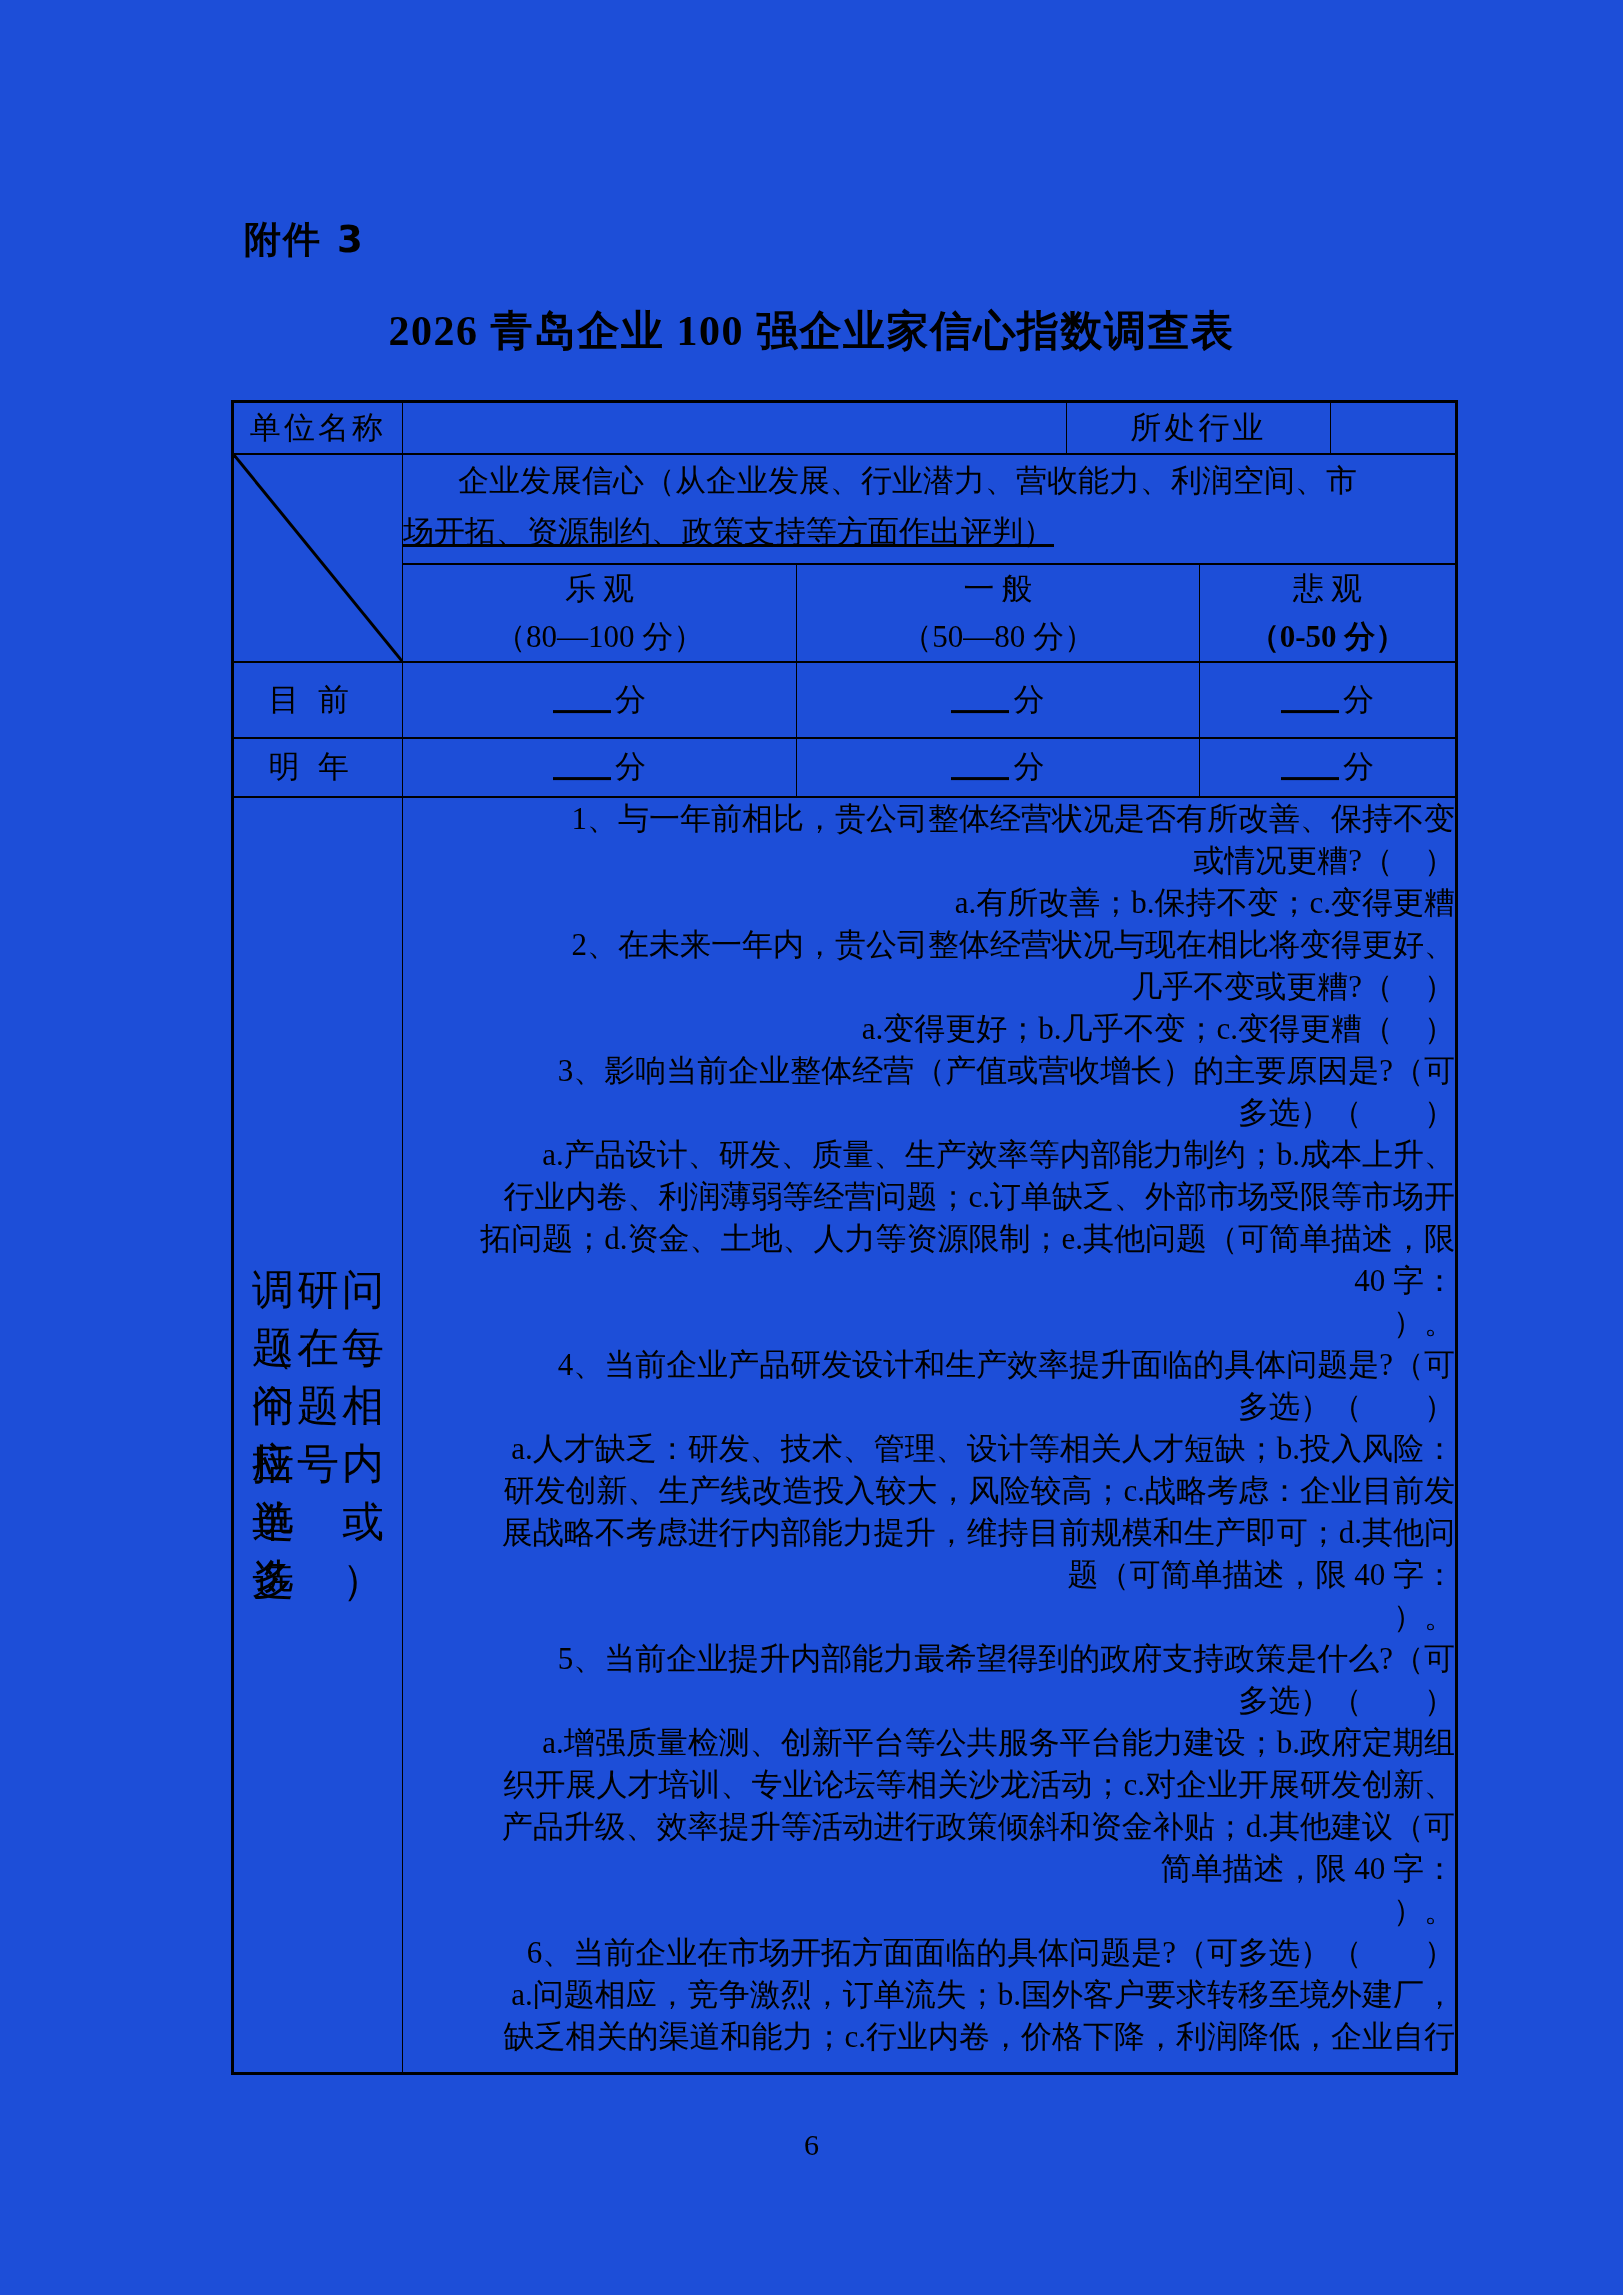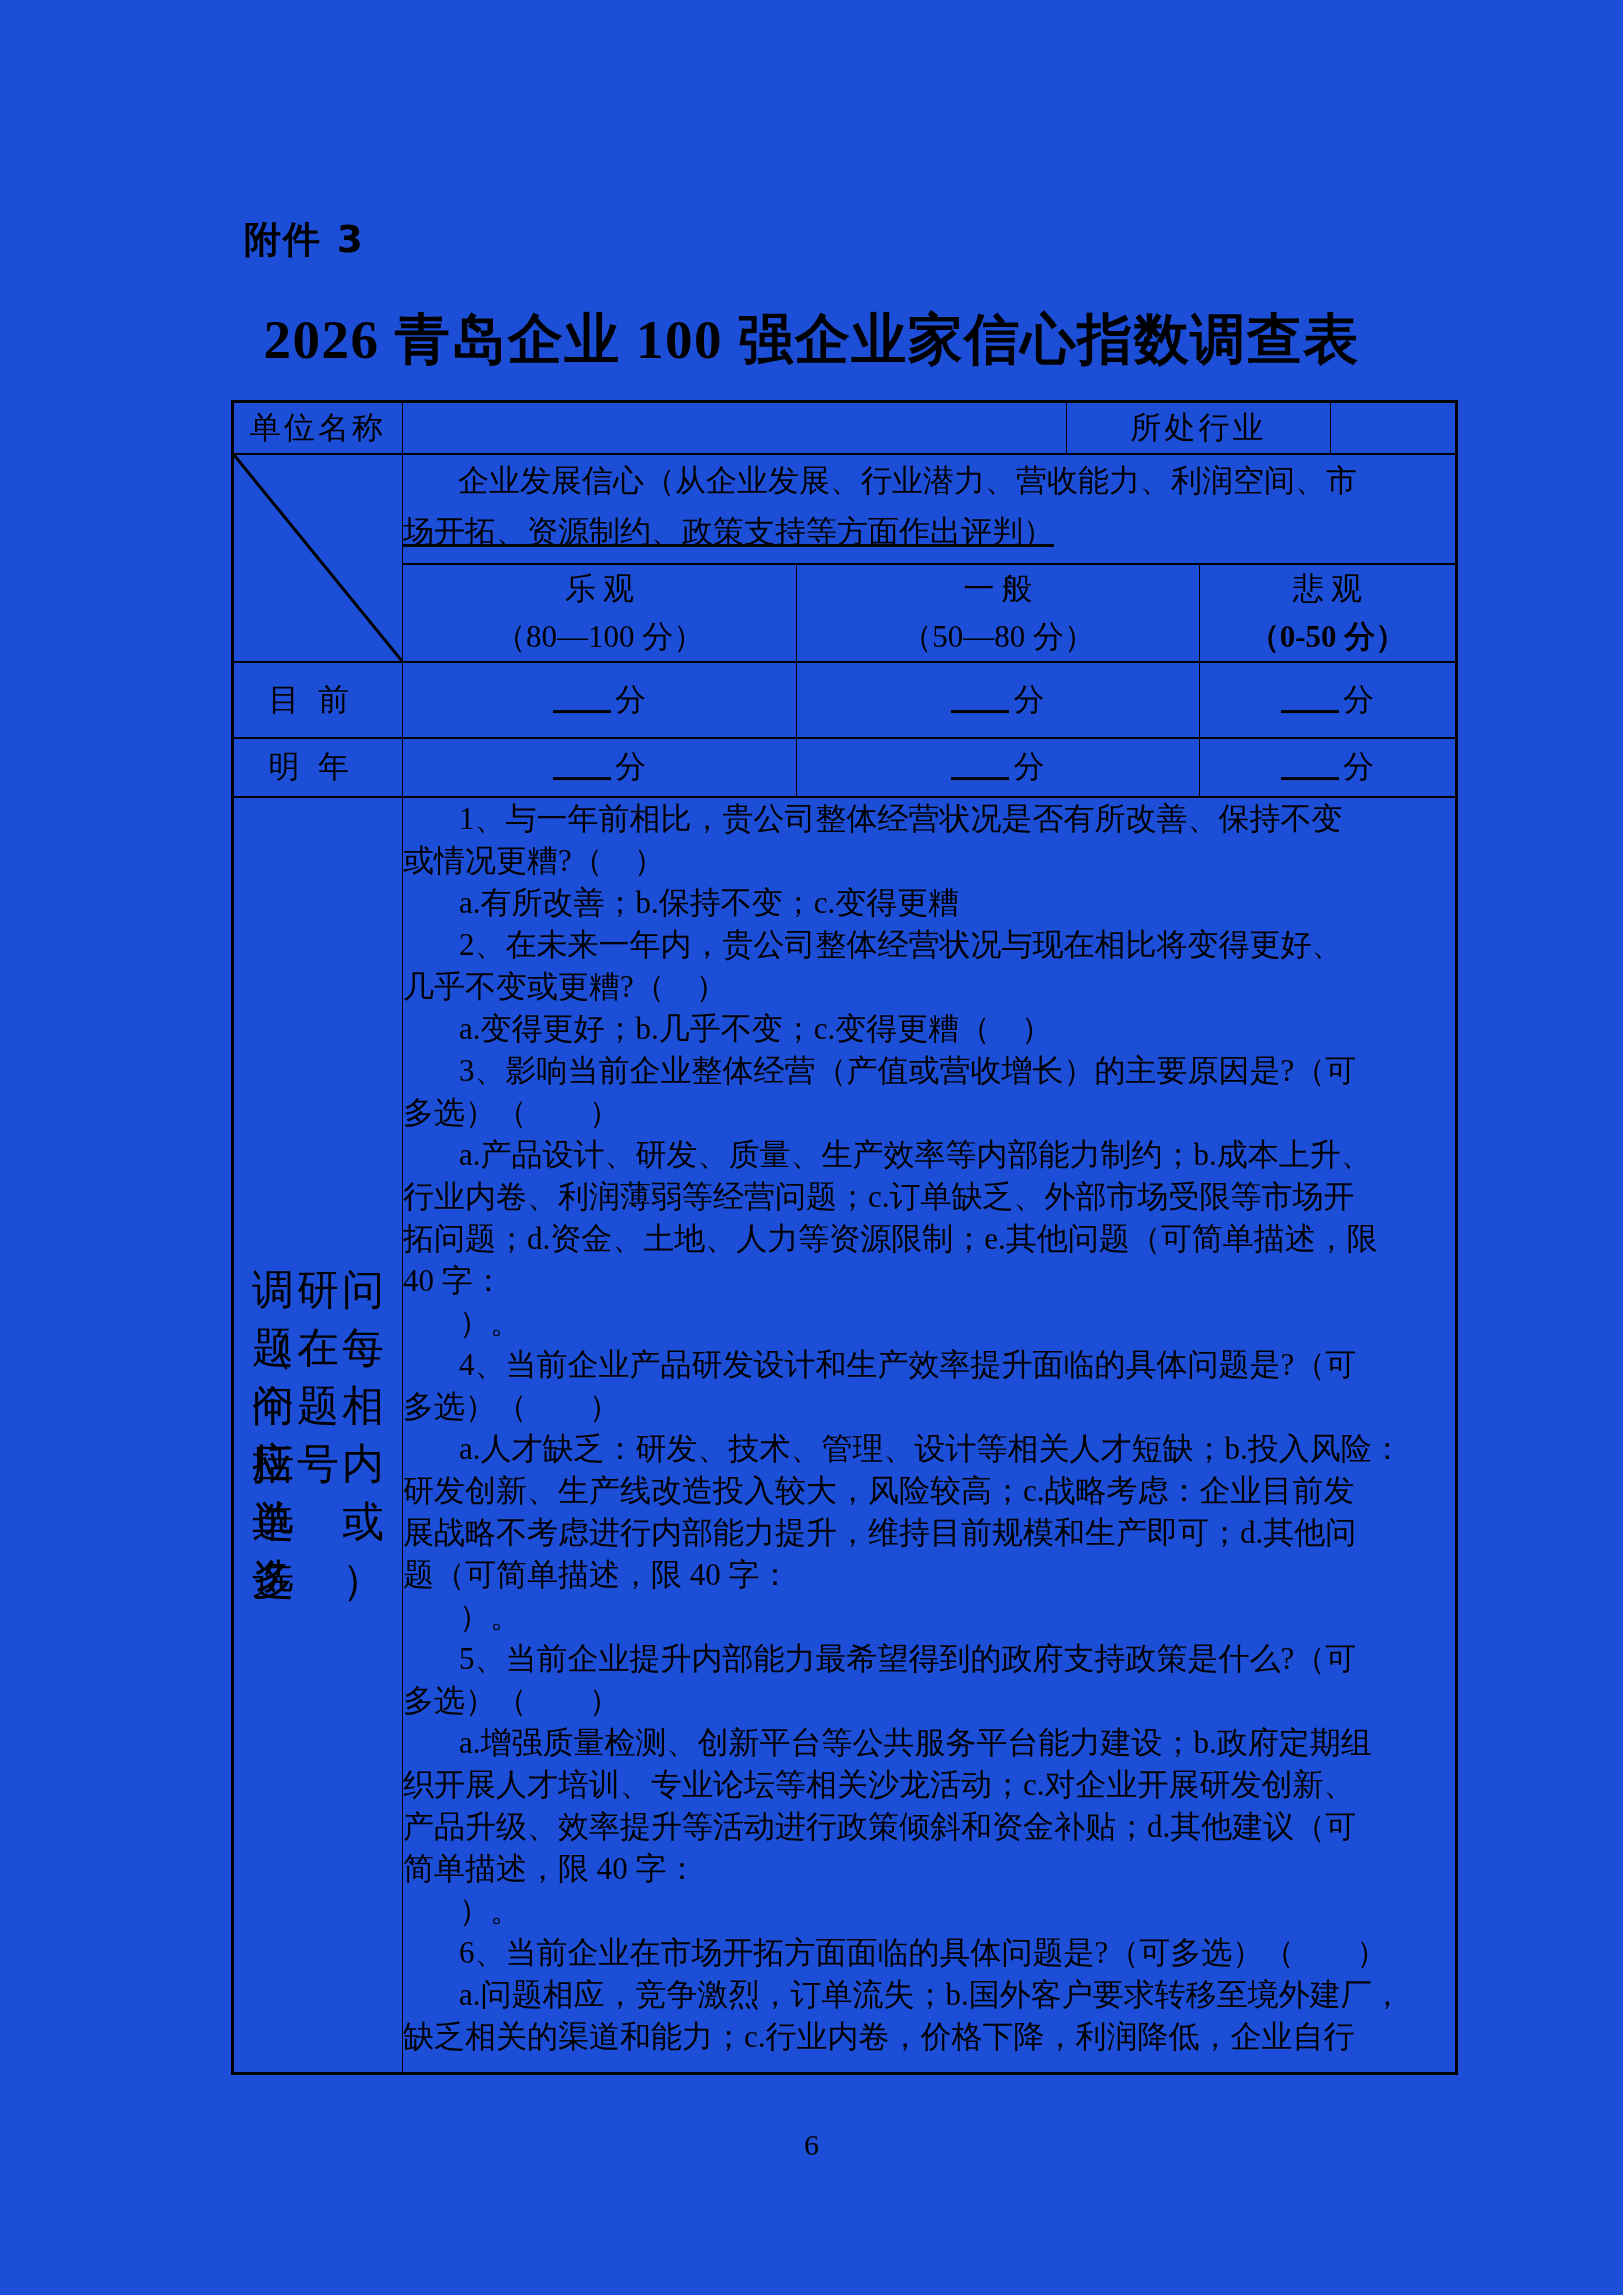--- a/index.html
+++ b/index.html
@@ -21,21 +21,21 @@
     font-family: "DejaVu Sans", "Liberation Sans", sans-serif;
     letter-spacing: 2px;
     white-space: nowrap;
   }
   .doc-title {
     position: absolute;
     left: 0;
     top: 303px;
     width: 100%;
     text-align: center;
-    font-size: 55px;
+    font-size: 42px;
     font-weight: 700;
     letter-spacing: 1.5px;
     white-space: nowrap;
   }
   table.survey {
     position: absolute;
     left: 231px;
     top: 400px;
     width: 1224px;
     border-collapse: collapse;
@@ -113,20 +113,21 @@
     text-align-last: justify;
     line-height: 58px;
     height: 58px;
     font-size: 42px;
   }
 
   td.question-cell {
     vertical-align: top;
     padding: 7.2px 10.2px 0 14.3px;
     line-height: 42px;
+    text-align: right;
   }
   .q-line { height: 42px; white-space: nowrap; }
   .q-ind { text-indent: 56px; }
 
   .page-number {
     position: absolute;
     left: 0;
     top: 2128px;
     width: 100%;
     text-align: center;

